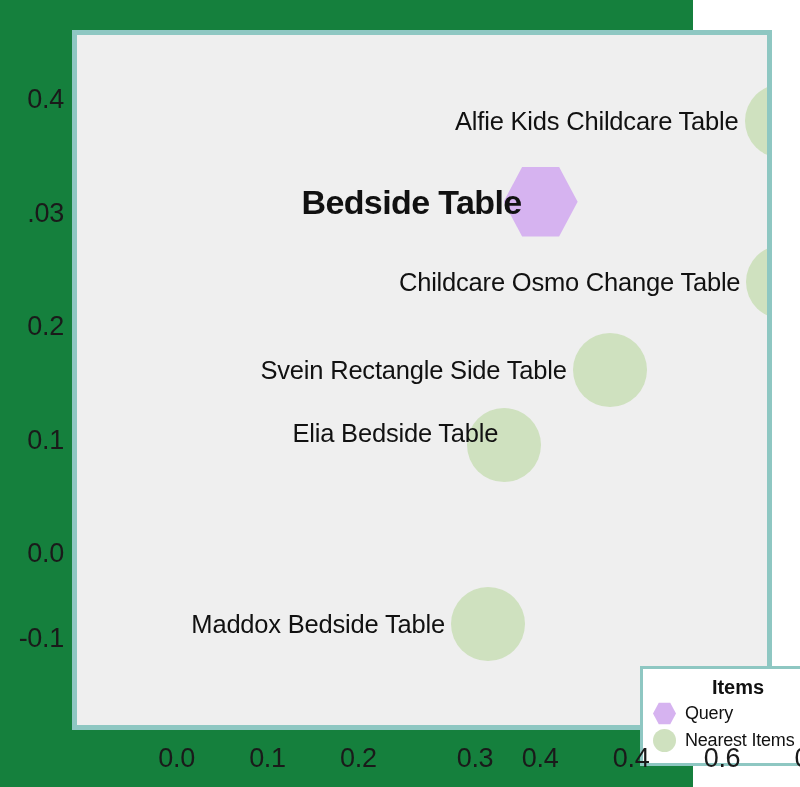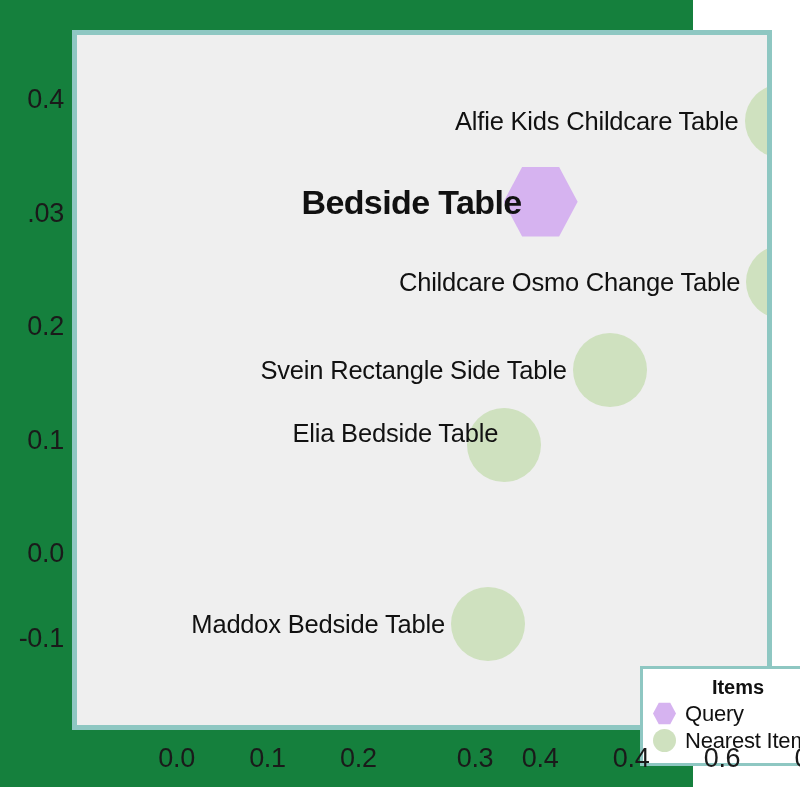--- a/index.html
+++ b/index.html
@@ -124,21 +124,21 @@
   .legend-swatch {
     width: 23px;
     height: 23px;
     flex: 0 0 23px;
   }
   .legend-swatch.circle { border-radius: 50%; }
   .legend-swatch.hex {
     clip-path: polygon(25% 3%, 75% 3%, 100% 50%, 75% 97%, 25% 97%, 0% 50%);
   }
   .legend-label {
-    font-size: 22px;
+    font-size: 18px;
     color: #111111;
     white-space: nowrap;
     letter-spacing: -0.2px;
   }
 </style>
 </head>
 <body>
 
 <div id="figure">
 

